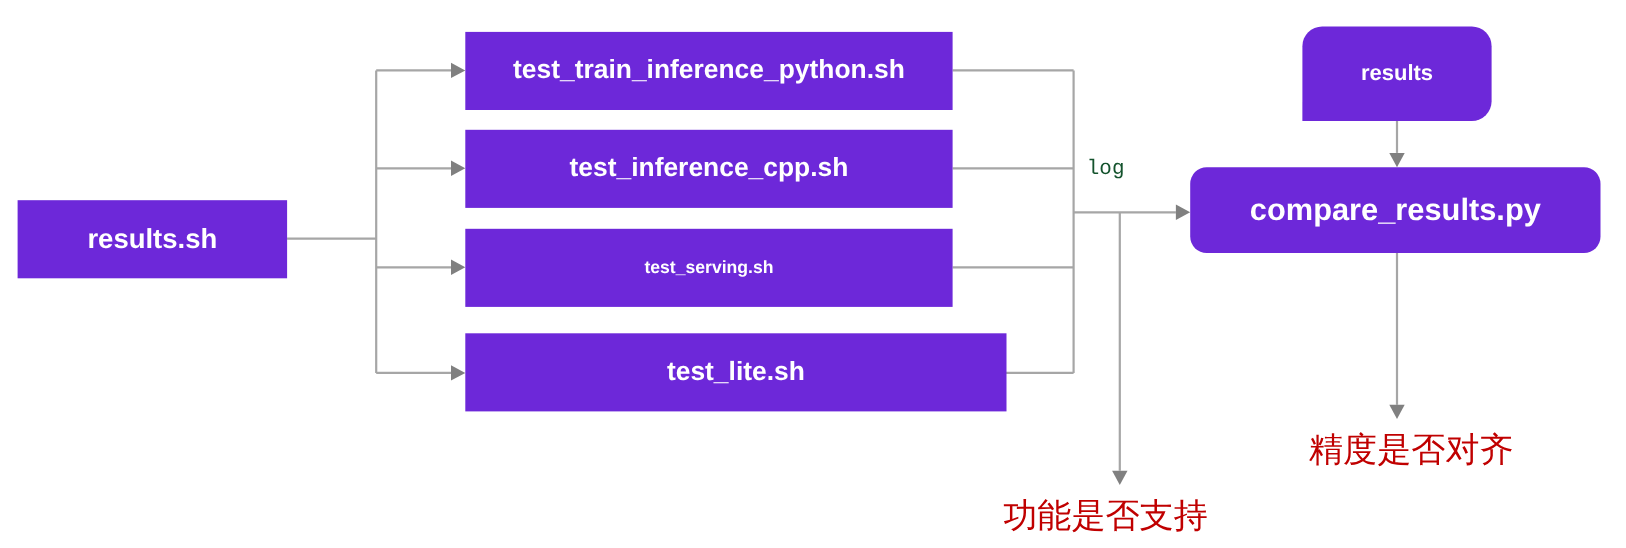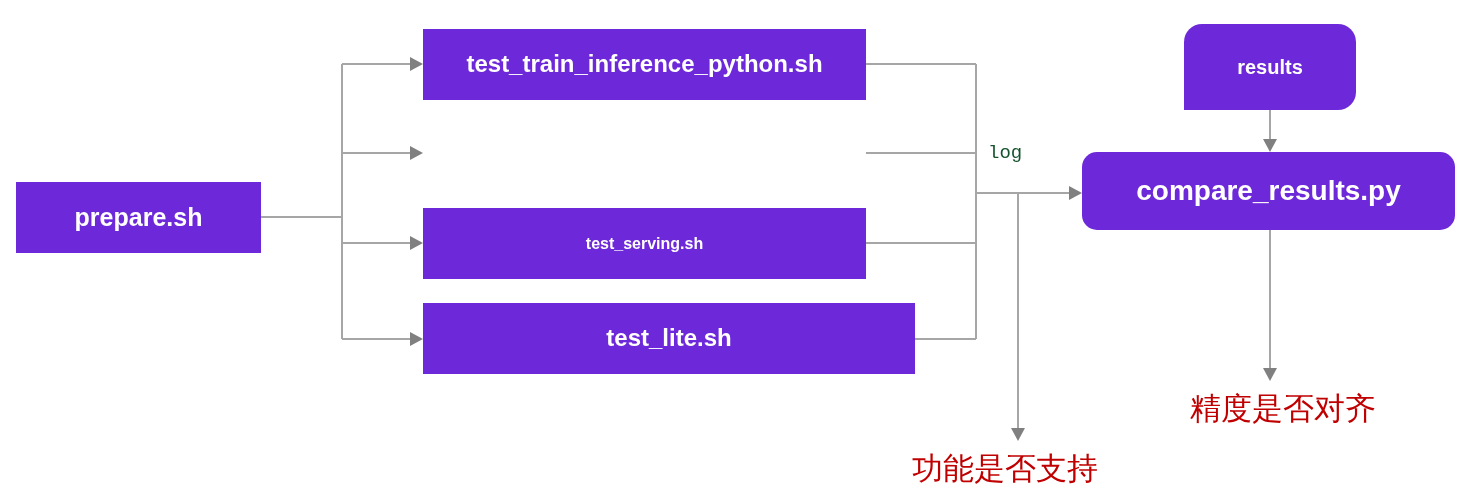--- a/index.html
+++ b/index.html
@@ -165,27 +165,30 @@
 
     <path d="M1270,110 L1270,139"></path>
     <polygon class="arrowhead" points="1263,139 1277,139 1270,152"></polygon>
 
     <path d="M1270,230 L1270,368"></path>
     <polygon class="arrowhead" points="1263,368 1277,368 1270,381"></polygon>
 
   </svg>
 
   <div class="node node-prepare">
-    <span>prepare.sh</span>
+    <span>results.sh</span>
   </div>
 
   <div class="node node-t1">
     <span>test_train_inference_python.sh</span>
   </div>
 
+  <div class="node node-t2">
+    <span>test_inference_cpp.sh</span>
+  </div>
 
   <div class="node node-t3">
     <span>test_serving.sh</span>
   </div>
 
   <div class="node node-t4">
     <span>test_lite.sh</span>
   </div>
 
   <div class="node node-results">

